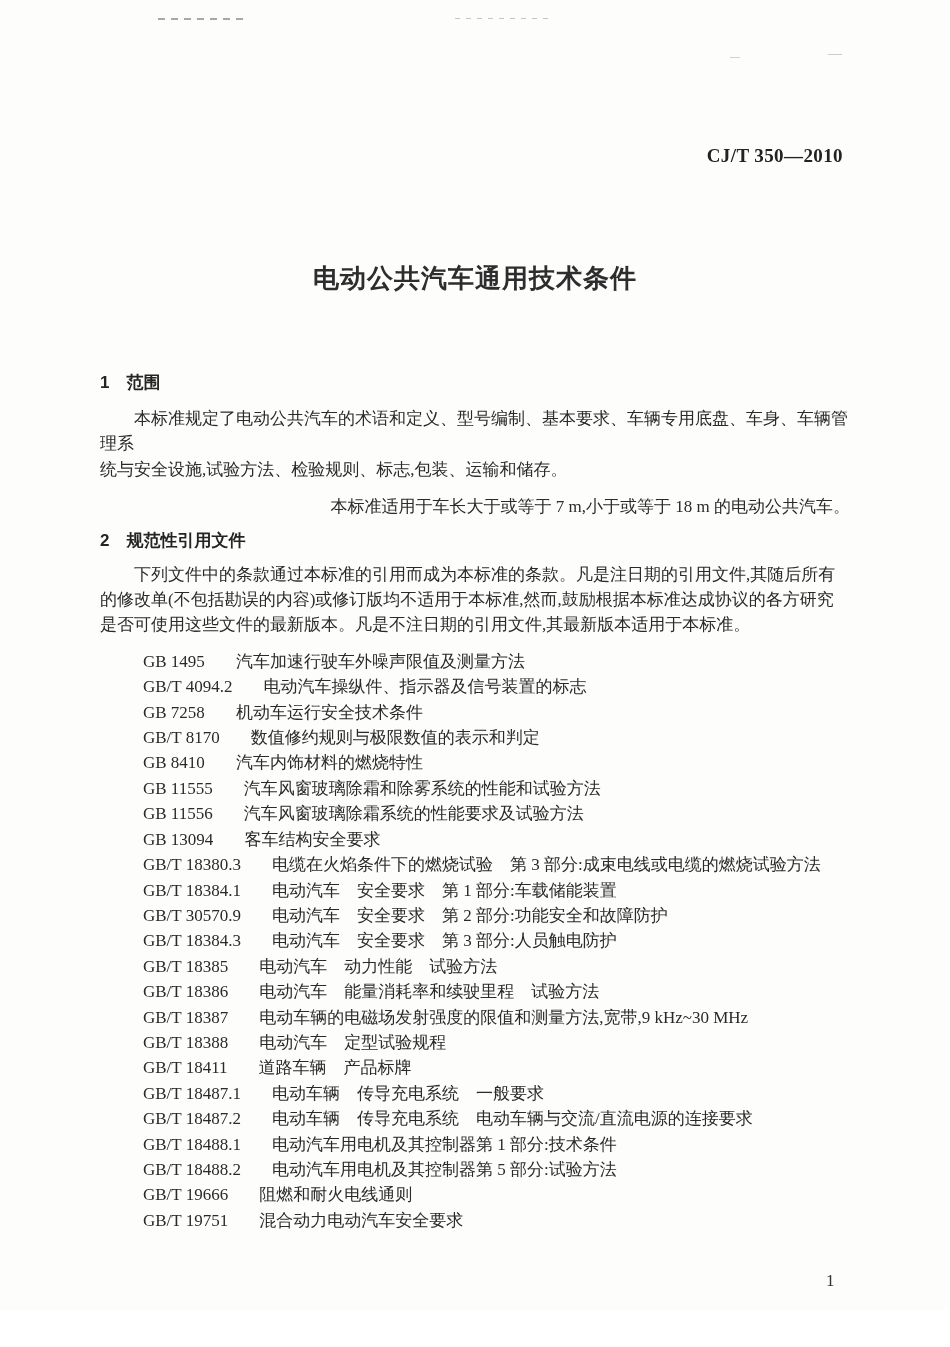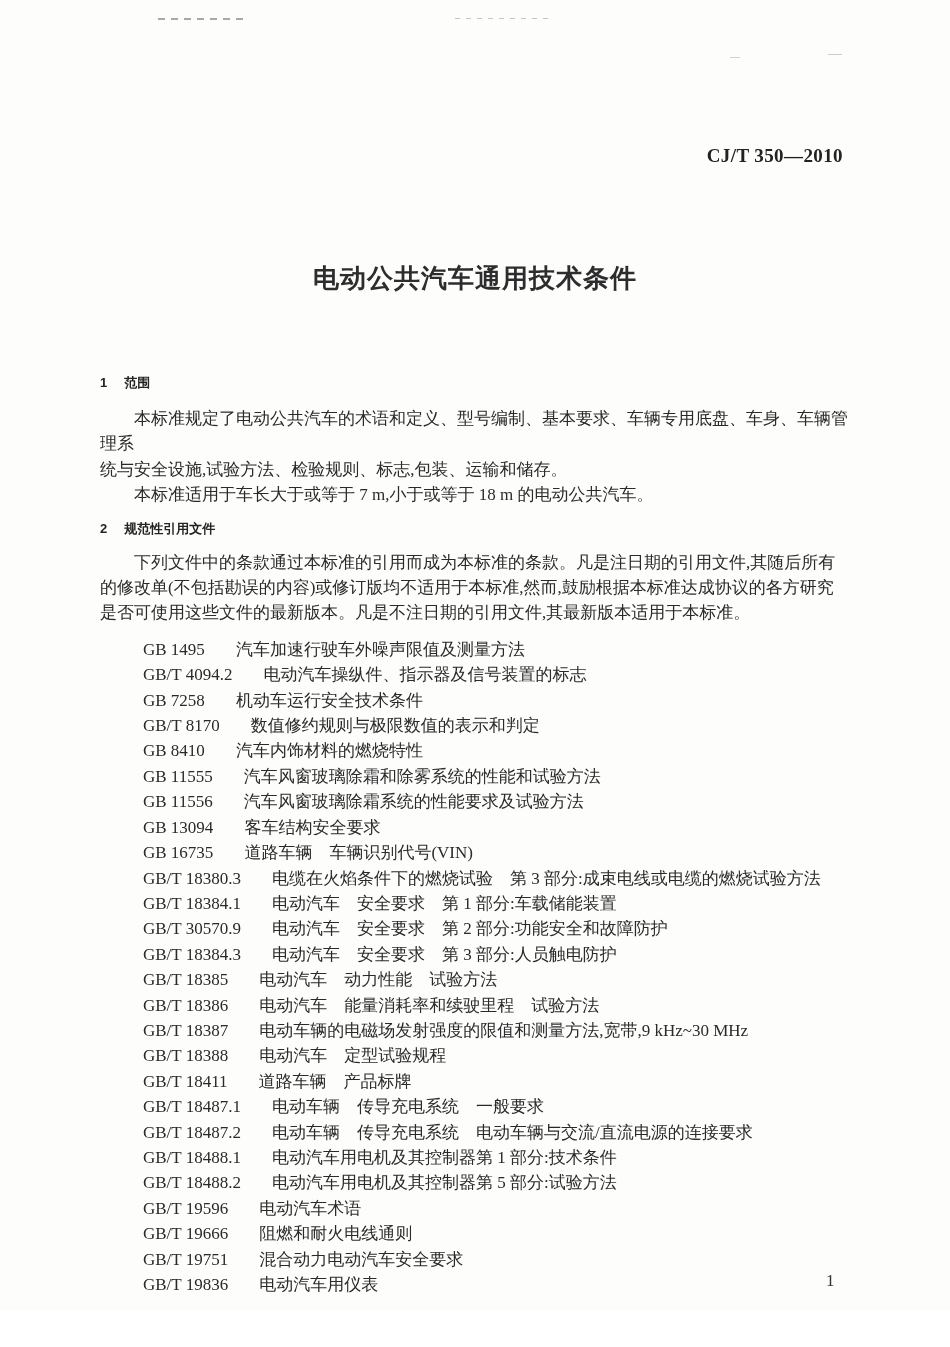--- a/index.html
+++ b/index.html
@@ -59,33 +59,33 @@
     position: absolute;
     left: 100px;
     top: 373px;
     width: 750px;
     font-size: 17px;
     line-height: 25.4px;
   }
   .sec-heading {
     font-family: "Liberation Sans", "DejaVu Sans", sans-serif;
     font-weight: 700;
-    font-size: 13px;
+    font-size: 17px;
     line-height: 20px;
     color: #242424;
   }
   .sec-heading .sec-num { margin-right: 17px; }
   .para {
     margin: 0;
     white-space: pre-wrap;
     text-indent: 2em;
     color: #2a2a2a;
   }
   .s1-p1 { margin-top: 13px; }
-  .s1-p2 { margin-top: 0; }
+  .s1-p2 { margin-top: 12px; text-align: right; }
   .sec2-heading { margin-top: 11px; }
   .s2-p1 { margin-top: 11px; }
   .ref-list { margin-top: 11px; }
   .ref-item {
     padding-left: 43px;
     line-height: 25.4px;
     white-space: nowrap;
   }
   .ref-code { margin-right: 31px; }
   .page-number {
@@ -148,23 +148,20 @@
         <div class="ref-item">
     <span class="ref-code">GB 11555</span><span class="ref-title">汽车风窗玻璃除霜和除雾系统的性能和试验方法</span>
   </div>
         <div class="ref-item">
     <span class="ref-code">GB 11556</span><span class="ref-title">汽车风窗玻璃除霜系统的性能要求及试验方法</span>
   </div>
         <div class="ref-item">
     <span class="ref-code">GB 13094</span><span class="ref-title">客车结构安全要求</span>
   </div>
         <div class="ref-item">
-    <span class="ref-code">GB 16735</span><span class="ref-title">道路车辆　车辆识别代号(VIN)</span>
-  </div>
-        <div class="ref-item">
     <span class="ref-code">GB/T 18380.3</span><span class="ref-title">电缆在火焰条件下的燃烧试验　第 3 部分:成束电线或电缆的燃烧试验方法</span>
   </div>
         <div class="ref-item">
     <span class="ref-code">GB/T 18384.1</span><span class="ref-title">电动汽车　安全要求　第 1 部分:车载储能装置</span>
   </div>
         <div class="ref-item">
     <span class="ref-code">GB/T 30570.9</span><span class="ref-title">电动汽车　安全要求　第 2 部分:功能安全和故障防护</span>
   </div>
         <div class="ref-item">
     <span class="ref-code">GB/T 18384.3</span><span class="ref-title">电动汽车　安全要求　第 3 部分:人员触电防护</span>
@@ -190,30 +187,24 @@
         <div class="ref-item">
     <span class="ref-code">GB/T 18487.2</span><span class="ref-title">电动车辆　传导充电系统　电动车辆与交流/直流电源的连接要求</span>
   </div>
         <div class="ref-item">
     <span class="ref-code">GB/T 18488.1</span><span class="ref-title">电动汽车用电机及其控制器第 1 部分:技术条件</span>
   </div>
         <div class="ref-item">
     <span class="ref-code">GB/T 18488.2</span><span class="ref-title">电动汽车用电机及其控制器第 5 部分:试验方法</span>
   </div>
         <div class="ref-item">
-    <span class="ref-code">GB/T 19596</span><span class="ref-title">电动汽车术语</span>
-  </div>
-        <div class="ref-item">
     <span class="ref-code">GB/T 19666</span><span class="ref-title">阻燃和耐火电线通则</span>
   </div>
         <div class="ref-item">
     <span class="ref-code">GB/T 19751</span><span class="ref-title">混合动力电动汽车安全要求</span>
   </div>
-        <div class="ref-item">
-    <span class="ref-code">GB/T 19836</span><span class="ref-title">电动汽车用仪表</span>
-  </div>
       </div>
 
   </div>
 
   <div class="page-number">1</div>
 
 </div>
 
 </body></html>

